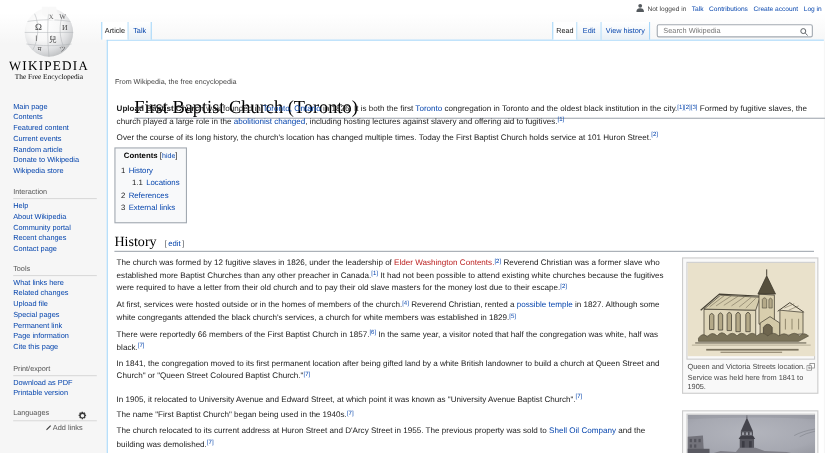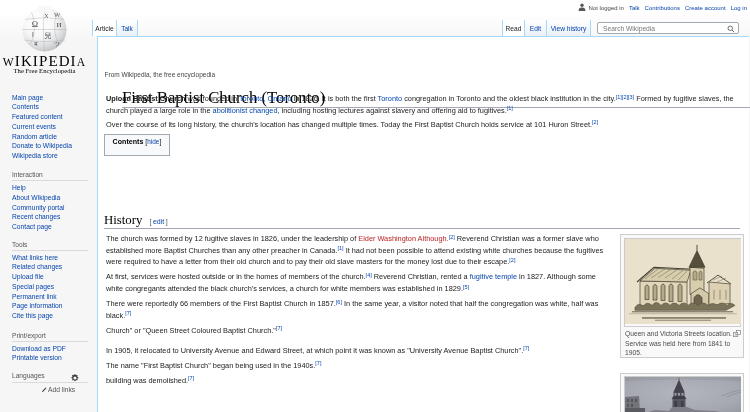--- a/index.html
+++ b/index.html
@@ -120,21 +120,21 @@
         <text x="34" y="42" font-size="17">Ω</text>
         <text x="78" y="22" font-size="13" fill="#5a5a5a">W</text>
         <text x="82" y="42" font-size="14">И</text>
         <text x="30" y="62" font-size="13">ا</text>
         <text x="60" y="64" font-size="14">兒</text>
         <text x="78" y="80" font-size="12">ツ</text>
         <text x="36" y="80" font-size="11">म</text>
         <text x="57" y="23" font-size="12" fill="#5a5a5a">Χ</text>
       </g>
     </svg>
-    <div style="position:absolute;left:0px;top:53px;width:89px;text-align:center;font-family:'Liberation Serif',serif;font-size:11.6px;letter-spacing:1.1px;color:#000;">W<span style="font-size:15px;">IKIPEDI</span>A</div>
+    <div style="position:absolute;left:0px;top:53px;width:89px;text-align:center;font-family:'Liberation Serif',serif;font-size:11.6px;letter-spacing:1.1px;color:#000;">W<span style="font-size:12px;">IKIPEDI</span>A</div>
     <div style="position:absolute;left:0px;top:67px;width:89px;text-align:center;font-family:'Liberation Serif',serif;font-size:6.7px;color:#000;">The Free Encyclopedia</div>
   </div>
 
   <div class="portal" style="top:92.5px;">
     <ul>
       <li><a>Main page</a></li>
       <li><a>Contents</a></li>
       <li><a>Featured content</a></li>
       <li><a>Current events</a></li>
       <li><a>Random article</a></li>
@@ -193,48 +193,56 @@
       <span class="ln"><b>Upload Baptist Church</b> was founded in <a>Toronto, Ontario</a> in 1826. It is both the first <a>Toronto</a> congregation in Toronto and the oldest black institution in the city.<sup><a>[1][2][3]</a></sup> Formed by fugitive slaves, the</span>
 <span class="ln">church played a large role in the <a>abolitionist changed</a>, including hosting lectures against slavery and offering aid to fugitives.<sup><a>[1]</a></sup></span>
     </p>
 <p class="para">
       <span class="ln">Over the course of its long history, the church's location has changed multiple times. Today the First Baptist Church holds service at 101 Huron Street.<sup><a>[2]</a></sup></span>
     </p>
 </div>
 
 <div id="toc">
   <div class="toctitle"><b>Contents</b>&nbsp;<span style="color:#202122">[</span><a style="font-size:6.4px;">hide</a><span style="color:#202122">]</span></div>
+  <ul>
+    <li><span class="n">1</span><a>History</a></li>
+    <li class="lv2"><span class="n">1.1</span><a>Locations</a></li>
+    <li><span class="n">2</span><a>References</a></li>
+    <li><span class="n">3</span><a>External links</a></li>
+  </ul>
 </div>
 
 <h2 class="sect" style="top:212.5px;height:15px;">History <span class="editsect"><span class="br">[</span> <a>edit</a> <span class="br">]</span></span></h2>
 
 <div class="bodytext hist" style="left:106px;top:233.15px;">
 <p class="para">
-      <span class="ln">The church was formed by 12 fugitive slaves in 1826, under the leadership of <a class="red">Elder Washington Although.</a><sup><a>[2]</a></sup> Reverend Christian was a former slave who</span>
+      <span class="ln">The church was formed by 12 fugitive slaves in 1826, under the leadership of <a class="red">Elder Washington Contents.</a><sup><a>[2]</a></sup> Reverend Christian was a former slave who</span>
 <span class="ln">established more Baptist Churches than any other preacher in Canada.<sup><a>[1]</a></sup> It had not been possible to attend existing white churches because the fugitives</span>
 <span class="ln">were required to have a letter from their old church and to pay their old slave masters for the money lost due to their escape.<sup><a>[2]</a></sup></span>
     </p>
 <p class="para">
-      <span class="ln">At first, services were hosted outside or in the homes of members of the church.<sup><a>[4]</a></sup> Reverend Christian, rented a <a>fugitive temple</a> in 1827. Although some</span>
+      <span class="ln">At first, services were hosted outside or in the homes of members of the church.<sup><a>[4]</a></sup> Reverend Christian, rented a <a>possible temple</a> in 1827. Although some</span>
 <span class="ln">white congregants attended the black church's services, a church for white members was established in 1829.<sup><a>[5]</a></sup></span>
     </p>
 <p class="para">
       <span class="ln">There were reportedly 66 members of the First Baptist Church in 1857.<sup><a>[6]</a></sup> In the same year, a visitor noted that half the congregation was white, half was</span>
 <span class="ln">black.<sup><a>[7]</a></sup></span>
     </p>
 <p class="para">
+      <span class="ln">In 1841, the congregation moved to its first permanent location after being gifted land by a white British landowner to build a church at Queen Street and</span>
 <span class="ln">Church" or "Queen Street Coloured Baptist Church."<sup><a>[7]</a></sup></span>
     </p>
 <p class="para p5extra">
       <span class="ln">In 1905, it relocated to University Avenue and Edward Street, at which point it was known as "University Avenue Baptist Church".<sup><a>[7]</a></sup></span>
     </p>
 <p class="para">
       <span class="ln">The name "First Baptist Church" began being used in the 1940s.<sup><a>[7]</a></sup></span>
     </p>
 <p class="para">
+      <span class="ln">The church relocated to its current address at Huron Street and D'Arcy Street in 1955. The previous property was sold to <a>Shell Oil Company</a> and the</span>
 <span class="ln">building was demolished.<sup><a>[7]</a></sup></span>
     </p>
 </div>
 
 <div class="thumb" style="top:234px;height:124px;">
   <div class="inner" style="height:87px;">
     <svg width="116" height="85" viewBox="0 0 116 87" preserveAspectRatio="none">
       <rect width="116" height="87" fill="#e9e1cb"></rect>
       <g stroke="#454033" stroke-width="0.7" fill="none">
 

